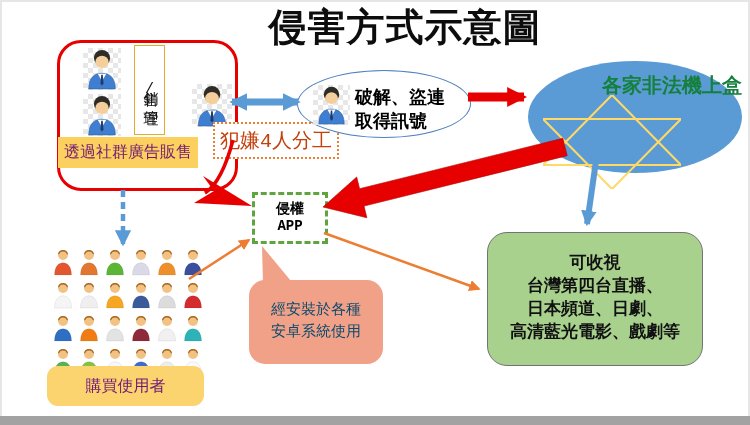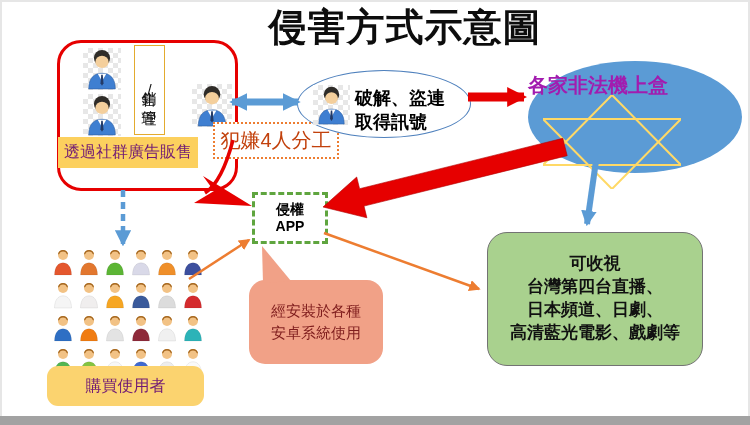--- a/index.html
+++ b/index.html
@@ -1,18 +1,18 @@
 <!DOCTYPE html>
 <html style="--red: #e60000; --blue: #5b9bd5; --steel-blue: #4f81bd; --orange: #ed7d31; --green-border: #5fa53f; --green-fill: #a9d18e; --salmon: #f1a187; --gold: #ffd966; --yellow: #fcd05e; --yellow-light: #fbd36f; --star-text: #c00000; --ellipse-blue: #5b9bd5; --slide-bar: #a2a2a2;"><head>
 <meta charset="utf-8">
 <style>
   html,body{margin:0;padding:0;background:#fff;}
   .canvas{
     position:relative;width:750px;height:425px;overflow:hidden;
-    font-family:Liberation Sans, sans-serif;background:#fff;
+    font-family:Liberation Mono, monospace;background:#fff;
   }
   .frame{position:absolute;inset:0;border:2px solid #e6e6e6;pointer-events:none;}
   .bottom-bar{position:absolute;left:0;top:416px;width:750px;height:9px;background:var(--slide-bar,#a2a2a2);}
 
   .title{
     position:absolute;left:170px;top:2px;width:470px;text-align:center;
     font-size:38px;font-weight:bold;color:#0d0d0d;letter-spacing:1px;white-space:nowrap;
   }
 
   
@@ -47,39 +47,39 @@
 
   .crack-ellipse{
     position:absolute;left:297px;top:70px;width:172px;height:66px;border-radius:50%;
     background:#fff;border:1.5px solid var(--steel-blue,#4f81bd);}
   .crack-text{position:absolute;left:355px;top:86px;width:104px;
     font-size:18px;font-weight:bold;color:#000;line-height:1.35;}
 
   .settop-ellipse{
     position:absolute;left:528px;top:61px;width:214px;height:112px;border-radius:50%;
     background:var(--ellipse-blue,#5b9bd5);}
-  .settop-title{position:absolute;left:528px;top:72px;width:214px;text-align:left;
-    font-size:20px;font-weight:bold;color:#a21caf;}
+  .settop-title{position:absolute;left:528px;top:72px;width:214px;text-align:right;
+    font-size:20px;font-weight:bold;color:#15803d;}
 
   .star-wrap{position:absolute;left:543px;top:95px;width:138px;height:94px;}
   .star-wrap svg{position:absolute;inset:0;width:100%;height:100%;}
   .star-text{position:absolute;left:-6px;right:-6px;top:22px;text-align:center;
     font-size:15px;font-weight:bold;color:var(--star-text,#c00000);line-height:1.45;}
 
   .app-box{
     position:absolute;left:252px;top:192px;width:70px;height:46px;background:#fff;
     border:3px dashed var(--green-border,#5fa53f);
     display:flex;flex-direction:column;align-items:center;justify-content:center;
     font-size:14px;font-weight:bold;color:#000;line-height:1.2;}
 
   .bubble{
     position:absolute;left:249px;top:280px;width:134px;height:84px;border-radius:16px;
     background:var(--salmon,#f1a187);
     display:flex;flex-direction:column;align-items:center;justify-content:center;
-    font-size:15px;color:#7f1d1d;line-height:1.45;}
+    font-size:15px;color:#0c4a6e;line-height:1.45;}
 
   .content-box{
     position:absolute;left:487px;top:232px;width:214px;height:132px;border-radius:20px;
     background:var(--green-fill,#a9d18e);border:1px solid #737373;
     display:flex;flex-direction:column;align-items:center;justify-content:center;
     font-size:17px;font-weight:600;color:#111;line-height:1.35;text-align:center;}
 
   .user-grid{position:absolute;left:50px;top:243px;width:156px;height:133px;
     display:grid;grid-template-columns:repeat(6,26px);grid-auto-rows:33px;}
   .u-cell{width:26px;height:33px;display:flex;align-items:flex-end;justify-content:center;}

